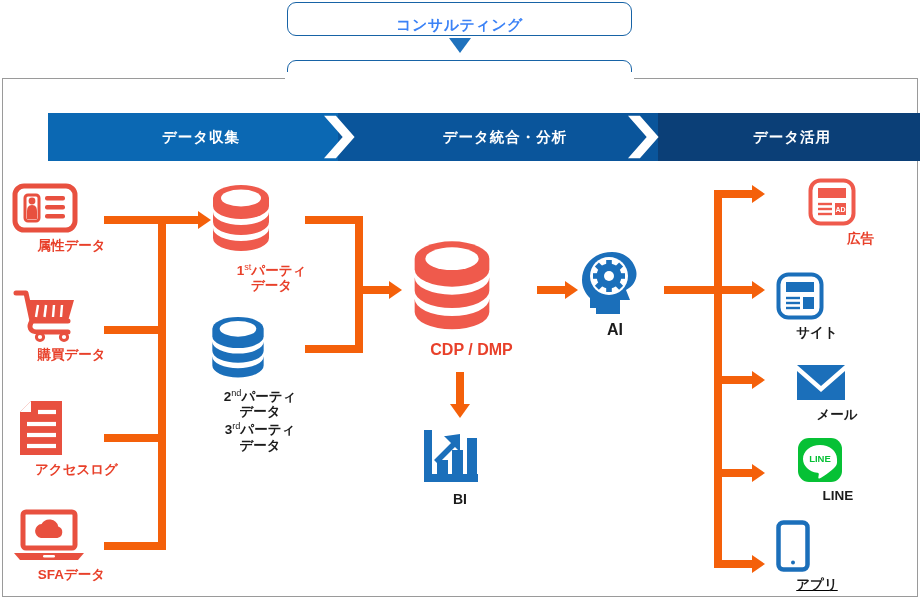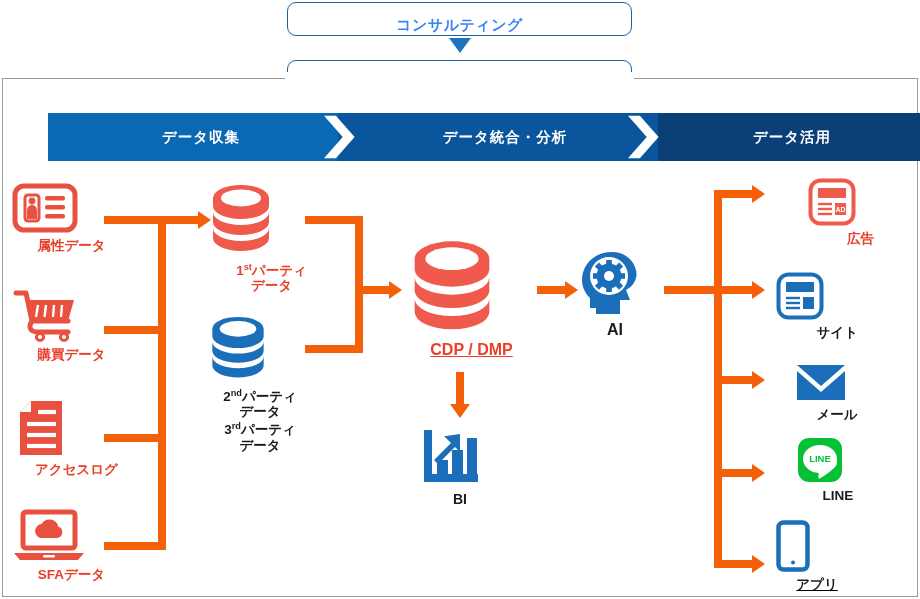--- a/index.html
+++ b/index.html
@@ -46,21 +46,21 @@
 
   
   .node{position:absolute;text-align:center;}
   .node .cap{
     display:block;margin-top:5px;font-weight:bold;font-size:13.5px;
     line-height:1.18;white-space:nowrap;
   }
   .cap-red{color:#e8402a;margin-left:23px;}
   .cap-dark{color:#1b1b1b;}
   .cap-sm{font-size:12.5px;}
-  sup{font-size:.68em;font-weight:bold;text-align:right;}
+  sup{font-size:.68em;font-weight:normal;text-align:right;}
 
   
   .bar{position:absolute;background:#f4600a;z-index:2;}
   .arrowhead{position:absolute;width:0;height:0;z-index:2;
     border-top:9px solid transparent;border-bottom:9px solid transparent;
     border-left:13px solid #f4600a;}
   .arrowhead-down{position:absolute;width:0;height:0;z-index:2;
     border-left:10px solid transparent;border-right:10px solid transparent;
     border-top:14px solid #f4600a;}
   svg{display:block;overflow:visible;}
@@ -222,21 +222,21 @@
 
 <div class="node" style="left:404px;top:240px;width:112px;">
   <svg width="96" height="96" viewBox="0 0 72 72">
     <g fill="#ef5a4c">
       <path d="M8,14 a28,13 0 0 1 56,0 l0,8 a28,13 0 0 1 -56,0 Z"></path>
       <path d="M8,28 a28,13 0 0 0 56,0 l0,10 a28,13 0 0 1 -56,0 Z"></path>
       <path d="M8,44 a28,13 0 0 0 56,0 l0,10 a28,13 0 0 1 -56,0 Z"></path>
     </g>
     <ellipse cx="36" cy="14" rx="20" ry="8.5" fill="#ffffff"></ellipse>
   </svg>
-  <span class="cap cap-red" style="font-size:16px;text-decoration:underline;">CDP / DMP</span>
+  <span class="cap cap-red" style="font-size:16px;">CDP / DMP</span>
 </div>
 
 <div class="node" style="left:576px;top:250px;width:78px;">
   <svg width="74" height="66" viewBox="0 0 74 66">
     <path d="M36,2 C18,2 6,15 6,30 C6,38 10,44 14,48 L14,58 L20,58 L20,64 L44,64 L44,50 L54,50 L50,40 C58,36 62,28 60,20 C57,9 48,2 36,2 Z" fill="#1b6fba"></path>
     <circle cx="33" cy="26" r="19" fill="#ffffff"></circle>
     <g fill="#1b6fba">
       <circle cx="33" cy="26" r="12.5"></circle>
     </g>
     <g fill="#1b6fba">
@@ -275,21 +275,21 @@
       <line x1="10" y1="26" x2="24" y2="26"></line>
       <line x1="10" y1="31" x2="24" y2="31"></line>
       <line x1="10" y1="36" x2="24" y2="36"></line>
     </g>
     <rect x="27" y="25" width="11" height="12" fill="#ef5a4c"></rect>
     <text x="32.5" y="33.6" font-family="Liberation Sans, sans-serif" font-size="7" font-weight="bold" fill="#ffffff" text-anchor="middle">AD</text>
   </svg>
   <span class="cap cap-red">広告</span>
 </div>
 
-<div class="node" style="left:776px;top:272px;width:82px;text-align:right;">
+<div class="node" style="left:776px;top:272px;width:82px;">
   <svg width="48" height="48" viewBox="0 0 48 48">
     <rect x="2.5" y="2.5" width="43" height="43" rx="10" fill="none" stroke="#1b6fba" stroke-width="4"></rect>
     <rect x="10" y="10" width="28" height="10" fill="#1b6fba"></rect>
     <g stroke="#1b6fba" stroke-width="2.4">
       <line x1="10" y1="26" x2="24" y2="26"></line>
       <line x1="10" y1="31" x2="24" y2="31"></line>
       <line x1="10" y1="36" x2="24" y2="36"></line>
     </g>
     <rect x="27" y="25" width="11" height="12" fill="#1b6fba"></rect>
   </svg>

